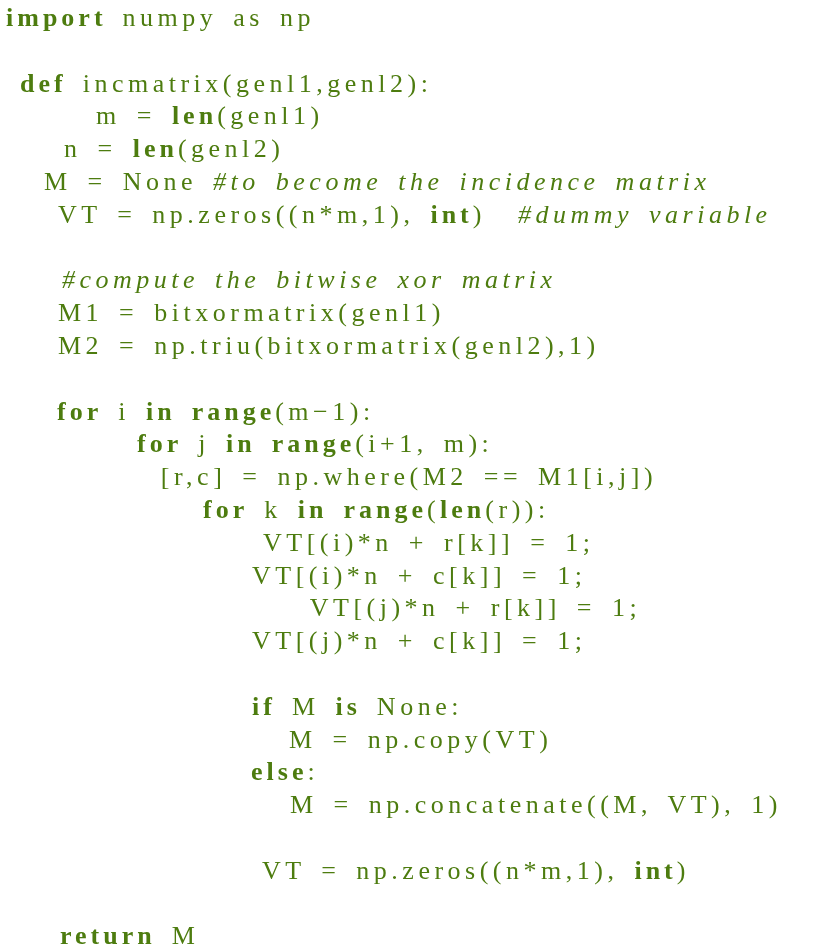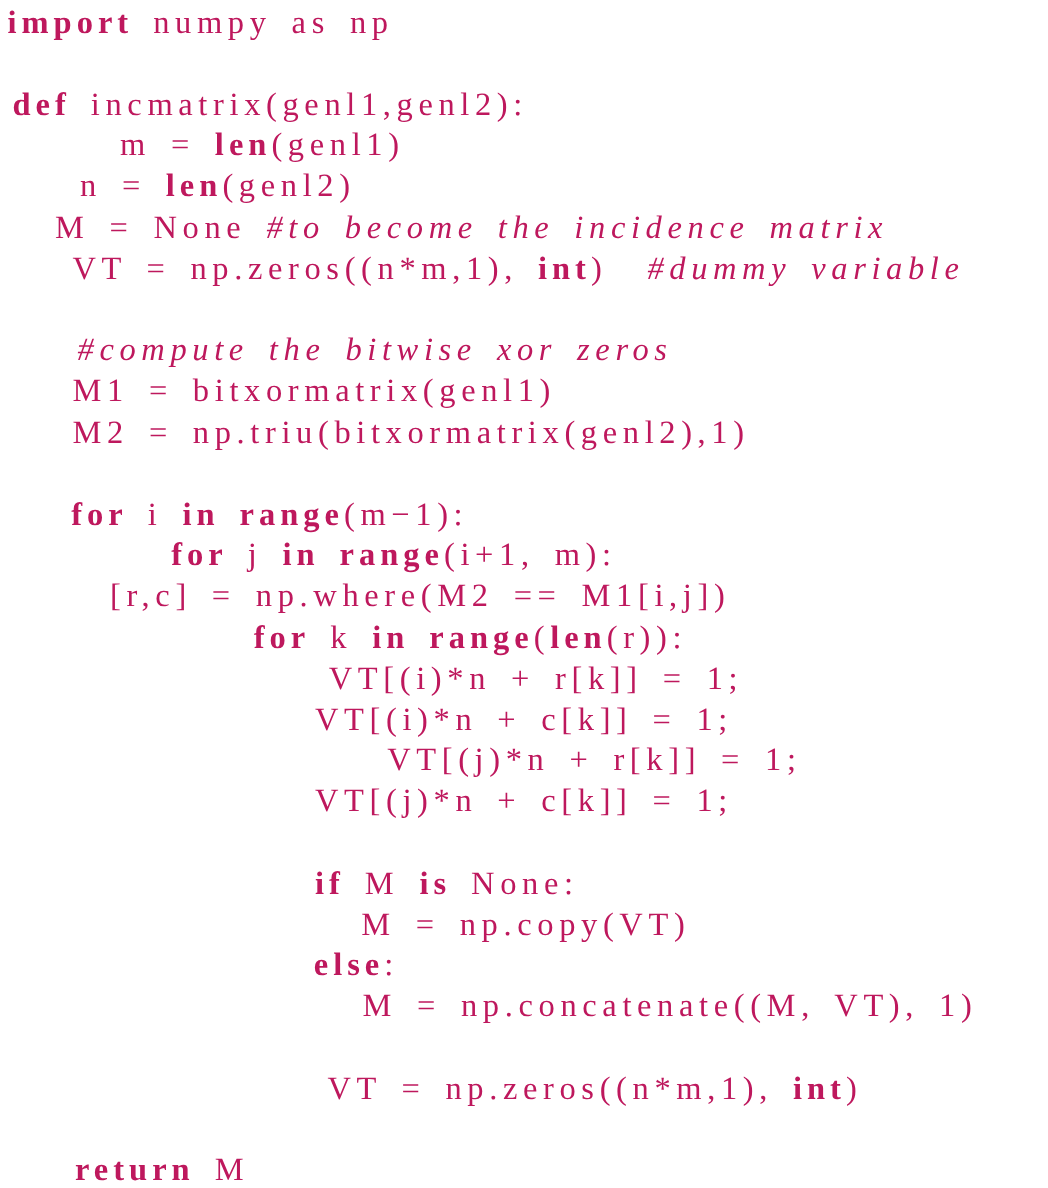--- a/index.html
+++ b/index.html
@@ -10,21 +10,21 @@
     overflow: hidden;
     background: #ffffff;
   }
   .code-listing {
     box-sizing: border-box;
     width: 699px;
     height: 950px;
     padding-top: 2px;
     font-family: "Liberation Serif", "DejaVu Serif", serif;
     font-size: 26px;
-    color: #be185d;
+    color: #4d7c0f;
   }
   .code-line {
     height: 32.8px;
     line-height: 32.8px;
     white-space: pre;
     letter-spacing: 4.5px;
     word-spacing: 5px;
   }
   .tok-plain {
     font-weight: normal;
@@ -39,33 +39,33 @@
     font-weight: normal;
     font-style: italic;
   }
 </style>
 </head>
 <body>
 
 <div class="code-listing">
     <div class="code-line" style="padding-left: 6px;"><span class="tok-keyword">import</span><span class="tok-plain"> numpy as np</span></div>
     <div class="code-line" style="padding-left: 0px;"></div>
-    <div class="code-line" style="padding-left: 10px;"><span class="tok-keyword">def</span><span class="tok-plain"> incmatrix(genl1,genl2):</span></div>
+    <div class="code-line" style="padding-left: 20px;"><span class="tok-keyword">def</span><span class="tok-plain"> incmatrix(genl1,genl2):</span></div>
     <div class="code-line" style="padding-left: 96px;"><span class="tok-plain">m = </span><span class="tok-keyword">len</span><span class="tok-plain">(genl1)</span></div>
     <div class="code-line" style="padding-left: 64px;"><span class="tok-plain">n = </span><span class="tok-keyword">len</span><span class="tok-plain">(genl2)</span></div>
     <div class="code-line" style="padding-left: 44px;"><span class="tok-plain">M = None </span><span class="tok-comment">#to become the incidence matrix</span></div>
     <div class="code-line" style="padding-left: 58px;"><span class="tok-plain">VT = np.zeros((n*m,1), </span><span class="tok-keyword">int</span><span class="tok-plain">)  </span><span class="tok-comment">#dummy variable</span></div>
     <div class="code-line" style="padding-left: 0px;"></div>
-    <div class="code-line" style="padding-left: 62px;"><span class="tok-comment">#compute the bitwise xor zeros</span></div>
+    <div class="code-line" style="padding-left: 62px;"><span class="tok-comment">#compute the bitwise xor matrix</span></div>
     <div class="code-line" style="padding-left: 58px;"><span class="tok-plain">M1 = bitxormatrix(genl1)</span></div>
     <div class="code-line" style="padding-left: 58px;"><span class="tok-plain">M2 = np.triu(bitxormatrix(genl2),1)</span></div>
     <div class="code-line" style="padding-left: 0px;"></div>
     <div class="code-line" style="padding-left: 57px;"><span class="tok-keyword">for</span><span class="tok-plain"> i </span><span class="tok-keyword">in</span><span class="tok-plain"> </span><span class="tok-keyword">range</span><span class="tok-plain">(m−1):</span></div>
     <div class="code-line" style="padding-left: 137px;"><span class="tok-keyword">for</span><span class="tok-plain"> j </span><span class="tok-keyword">in</span><span class="tok-plain"> </span><span class="tok-keyword">range</span><span class="tok-plain">(i+1, m):</span></div>
-    <div class="code-line" style="padding-left: 88px;"><span class="tok-plain">[r,c] = np.where(M2 == M1[i,j])</span></div>
+    <div class="code-line" style="padding-left: 119px; text-align: center;"><span class="tok-plain">[r,c] = np.where(M2 == M1[i,j])</span></div>
     <div class="code-line" style="padding-left: 203px;"><span class="tok-keyword">for</span><span class="tok-plain"> k </span><span class="tok-keyword">in</span><span class="tok-plain"> </span><span class="tok-keyword">range</span><span class="tok-plain">(</span><span class="tok-keyword">len</span><span class="tok-plain">(r)):</span></div>
     <div class="code-line" style="padding-left: 252px; margin-left: 11px;"><span class="tok-plain">VT[(i)*n + r[k]] = 1;</span></div>
     <div class="code-line" style="padding-left: 252px;"><span class="tok-plain">VT[(i)*n + c[k]] = 1;</span></div>
     <div class="code-line" style="padding-left: 252px; text-align: center;"><span class="tok-plain">VT[(j)*n + r[k]] = 1;</span></div>
     <div class="code-line" style="padding-left: 252px;"><span class="tok-plain">VT[(j)*n + c[k]] = 1;</span></div>
     <div class="code-line" style="padding-left: 0px;"></div>
     <div class="code-line" style="padding-left: 252px;"><span class="tok-keyword">if</span><span class="tok-plain"> M </span><span class="tok-keyword">is</span><span class="tok-plain"> None:</span></div>
     <div class="code-line" style="padding-left: 289px;"><span class="tok-plain">M = np.copy(VT)</span></div>
     <div class="code-line" style="padding-left: 251px;"><span class="tok-keyword">else</span><span class="tok-plain">:</span></div>
     <div class="code-line" style="padding-left: 290px;"><span class="tok-plain">M = np.concatenate((M, VT), 1)</span></div>

